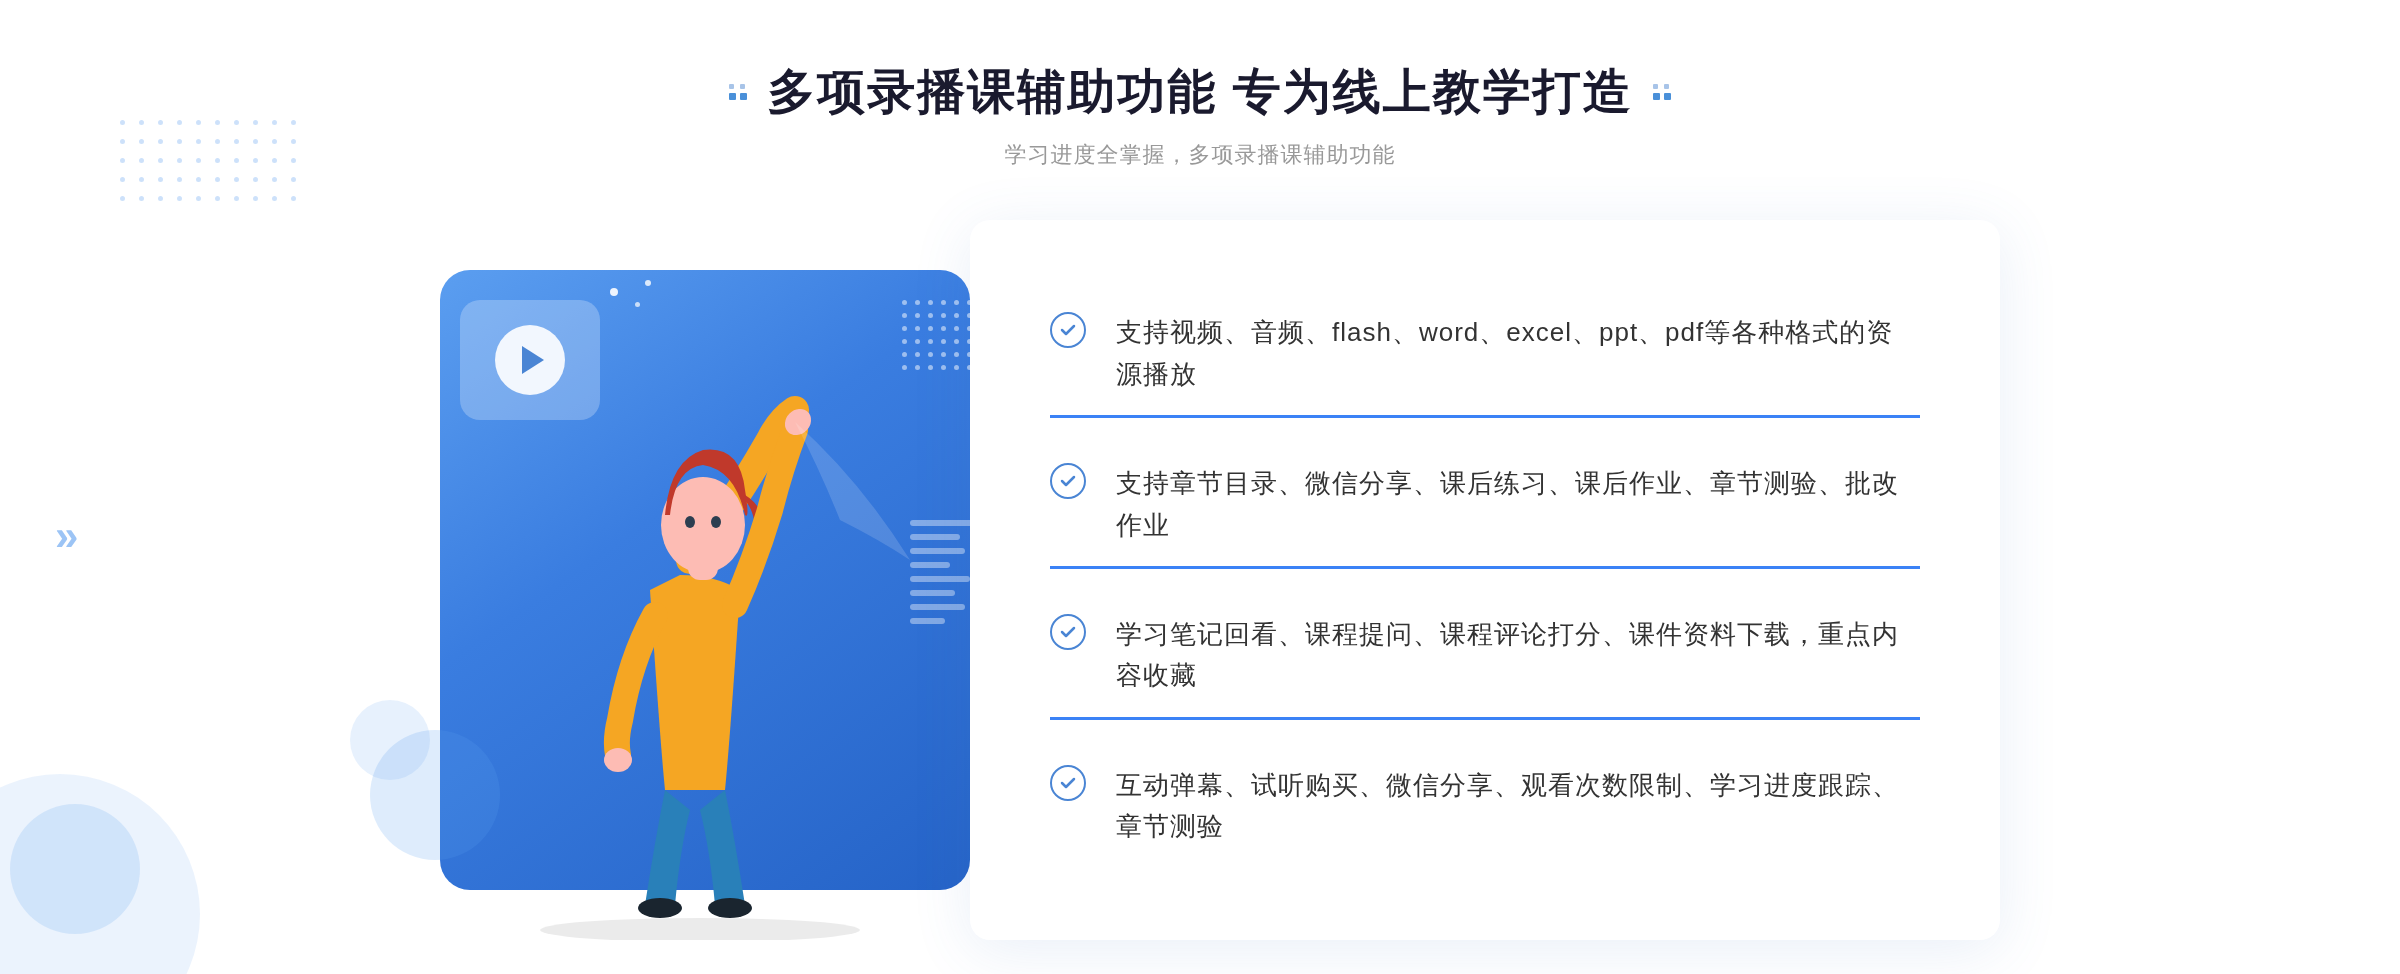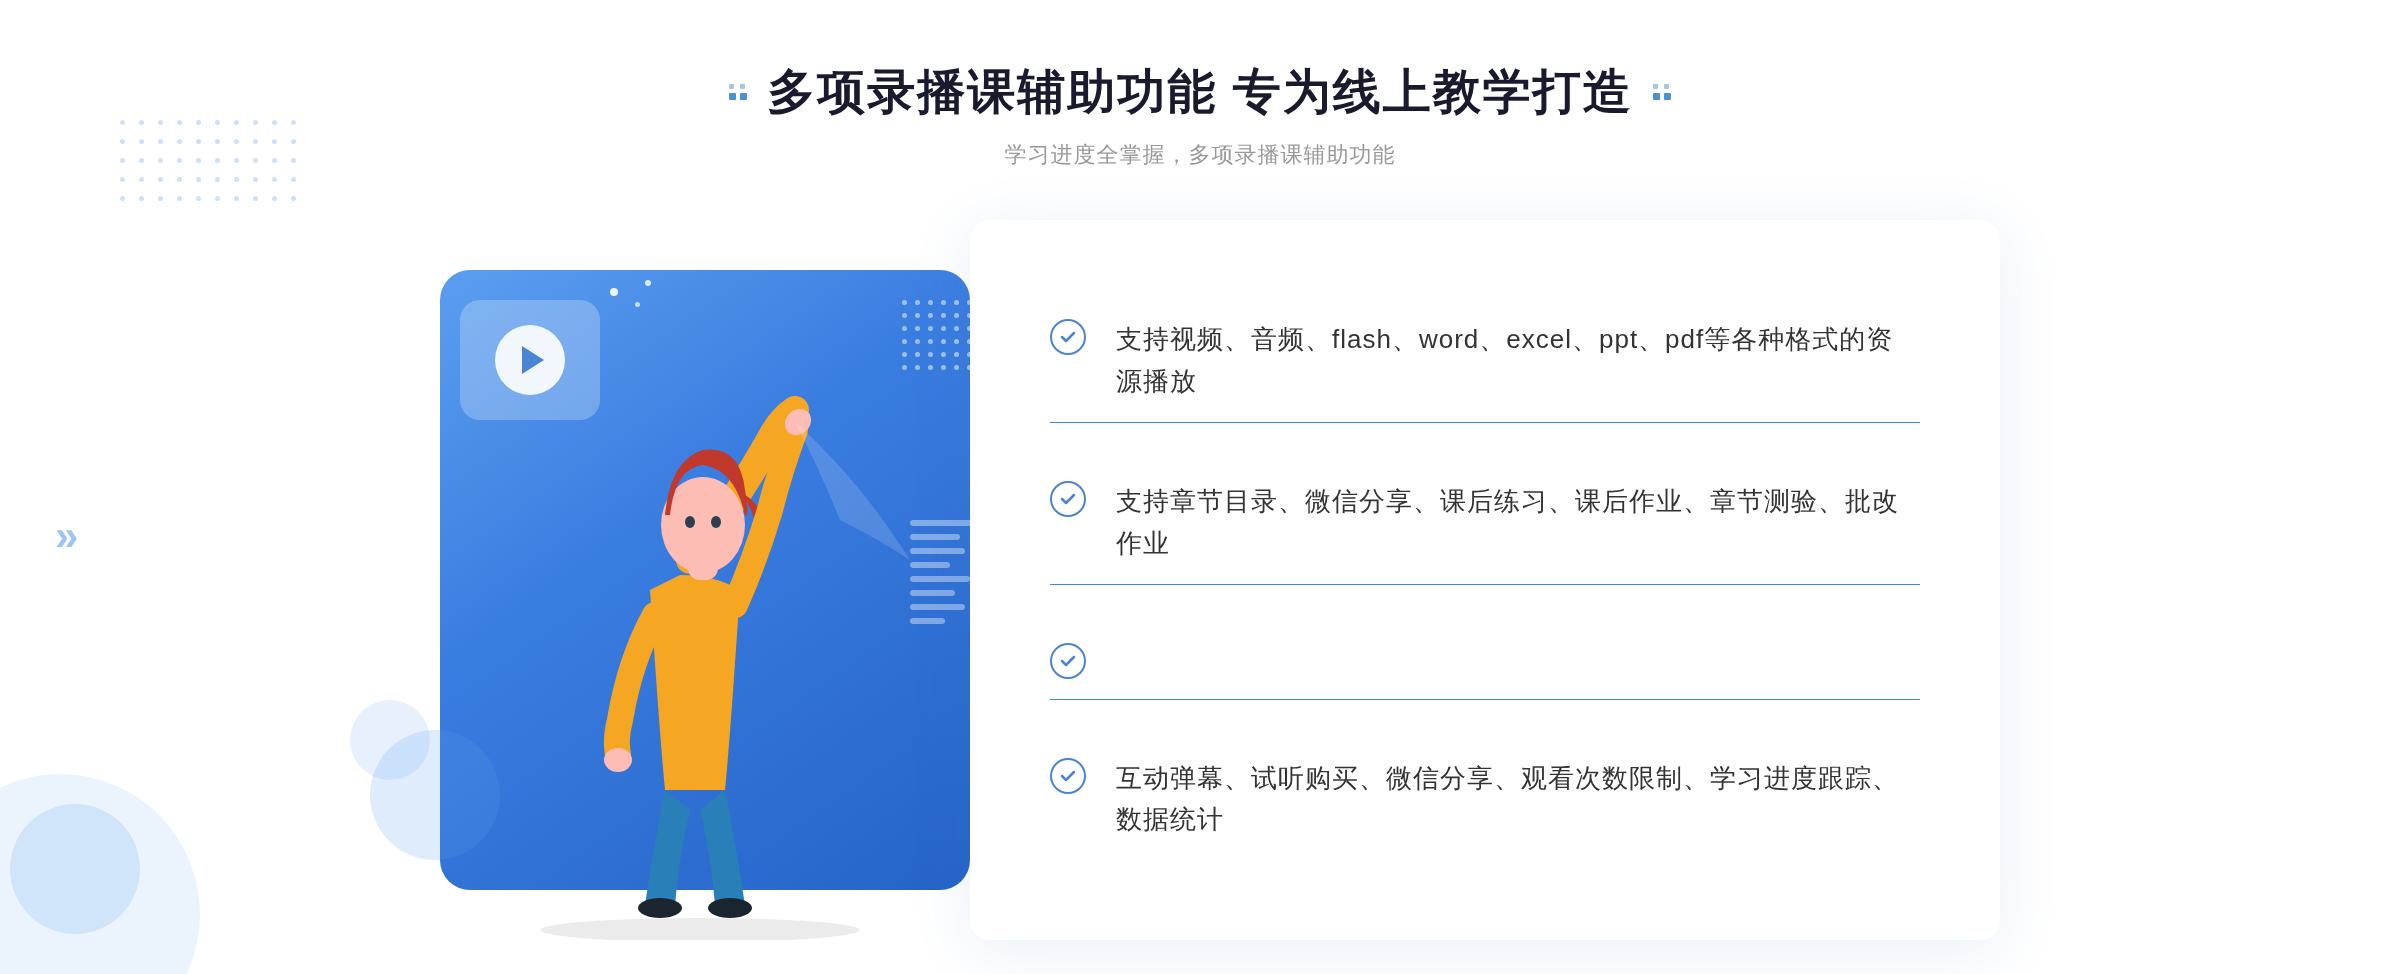--- a/index.html
+++ b/index.html
@@ -180,21 +180,21 @@
     }
 
     .feature-item {
       display: flex;
       align-items: flex-start;
       gap: 30px;
       padding: 20px 0;
     }
 
     .feature-item:not(:last-child) {
-      border-bottom: 1px solid #3b82f6;
+      border-bottom: 3px solid #3b82f6;
     }
 
     .check-circle {
       width: 36px;
       height: 36px;
       border: 2.5px solid #4a85d4;
       border-radius: 50%;
       display: flex;
       align-items: center;
       justify-content: center;
@@ -391,29 +391,30 @@
         </div>
         <span class="feature-text">支持章节目录、微信分享、课后练习、课后作业、章节测验、批改作业</span>
       </div>
 
       <div class="feature-item">
         <div class="check-circle">
           <svg width="20" height="20" viewBox="0 0 20 20" fill="none">
             <path d="M4 10 L8 14 L16 6" stroke="#4a85d4" stroke-width="2.5" stroke-linecap="round" stroke-linejoin="round"></path>
           </svg>
         </div>
+        <span class="feature-text">学习笔记回看、课程提问、课程评论打分、课件资料下载，重点内容收藏</span>
       </div>
 
       <div class="feature-item">
         <div class="check-circle">
           <svg width="20" height="20" viewBox="0 0 20 20" fill="none">
             <path d="M4 10 L8 14 L16 6" stroke="#4a85d4" stroke-width="2.5" stroke-linecap="round" stroke-linejoin="round"></path>
           </svg>
         </div>
-        <span class="feature-text">互动弹幕、试听购买、微信分享、观看次数限制、学习进度跟踪、数据统计</span>
+        <span class="feature-text">互动弹幕、试听购买、微信分享、观看次数限制、学习进度跟踪、章节测验</span>
       </div>
 
     </div>
 
   </div>
 
   <div style="position:absolute;left:55px;top:55%;transform:translateY(-50%);color:#c8d8f0;font-size:42px;font-weight:900;line-height:1;">
     <div style="position:relative;">
       <div style="color:#5b9ef0;opacity:0.6;">»</div>
     </div>

